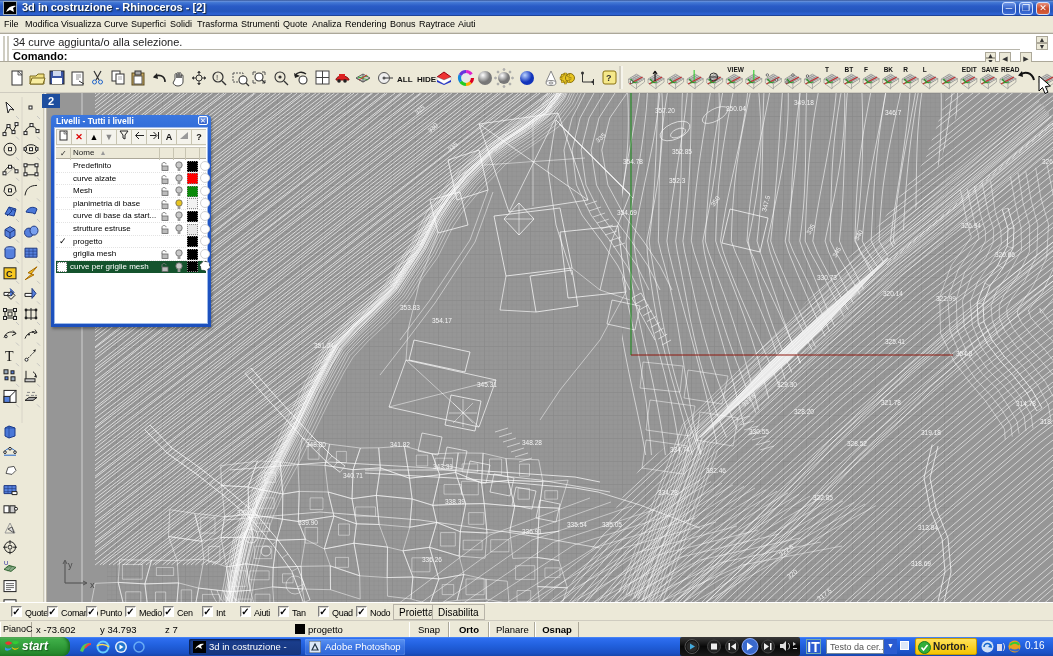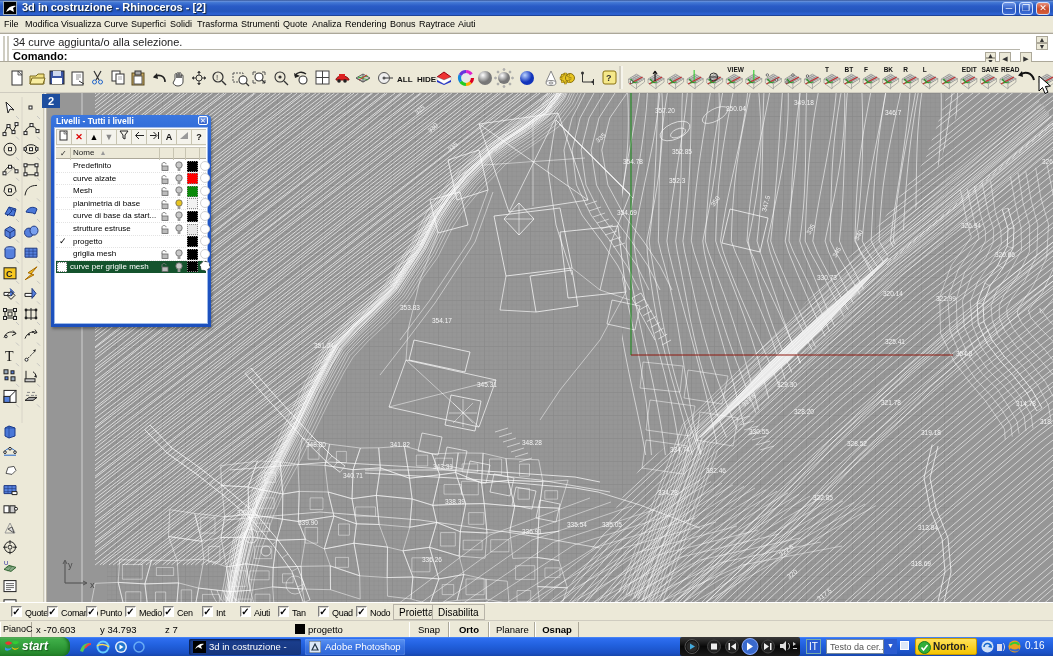--- a/index.html
+++ b/index.html
@@ -1993,21 +1993,21 @@
       <span class="lb" style="left:292px">Tan</span>
       <span class="cb" style="left:318px">✓</span>
       <span class="lb" style="left:332px">Quad</span>
       <span class="cb" style="left:356px">✓</span>
       <span class="lb" style="left:370px">Nodo</span>
       <span class="btn" style="left:393px">Proietta</span>
       <span class="btn" style="left:432px">Disabilita</span>
     </div>
 <div id="coord">
       <div class="cell" style="left:0px;width:32px;padding:0 2px;font-size:9px">PianoC</div>
-      <div style="left:36px">x -70.603</div>
+      <div style="left:36px">x -73.602</div>
       <div style="left:100px">y 34.793</div>
       <div style="left:165px">z 7</div>
       <div style="left:295px"><span style="display:inline-block;width:10px;height:10px;background:#000;vertical-align:-1px;margin-right:3px"></span>progetto</div>
       <div class="cell" style="left:409px;width:40px;text-align:center">Snap</div>
       <div class="cell" style="left:449px;width:40px;text-align:center;font-weight:bold">Orto</div>
       <div class="cell" style="left:489px;width:46px;text-align:center">Planare</div>
       <div class="cell" style="left:535px;width:44px;text-align:center;font-weight:bold">Osnap</div>
     </div>
 <div id="task">
       <div id="start"><svg width="16" height="14" style="position:absolute;left:4px;top:2px">
@@ -2050,21 +2050,21 @@
           <path d="M56 6v7l-5-3.5zM50 6h-1.5v7H50z" fill="#eee"></path>
           <circle cx="70" cy="9.5" r="8" fill="#3a6ace" stroke="#8af"></circle>
           <path d="M67 5.5l6 4-6 4z" fill="#fff"></path>
           <circle cx="88" cy="9.5" r="6.5" fill="#222" stroke="#444"></circle>
           <path d="M84 6v7l5-3.5zM90 6h1.5v7H90z" fill="#eee"></path>
           <path d="M100 7l3 0 3-3v10l-3-3h-3z" fill="#ddd"></path>
           <path d="M108 6c2 1.5 2 5 0 6.5" stroke="#ddd" fill="none"></path>
           <path d="M113 5l3 2-3 2z" fill="#ccc"></path>
           <path d="M113 11h4v1h-4z" fill="#ccc"></path>
         </svg></div>
-      <div style="position:absolute;left:806px;top:2px;width:15px;height:15px;background:#2a5bd0;border:1px solid #7aa;color:#fff;font-size:10px;font-weight:normal;text-align:center;line-height:14px">IT</div>
+      <div style="position:absolute;left:806px;top:2px;width:15px;height:15px;background:#2a5bd0;border:1px solid #7aa;color:#fff;font-size:14px;font-weight:bold;text-align:center;line-height:14px">IT</div>
       <div style="position:absolute;left:826px;top:2px;width:58px;height:15px;background:#fff;border:1px solid #789;font-size:9px;color:#555;line-height:14px;padding-left:3px;white-space:nowrap;overflow:hidden">Testo da cer...</div>
       <div style="position:absolute;left:884px;top:2px;width:13px;height:15px;background:#2a5bd0;color:#fff;font-size:7px;text-align:center;line-height:14px">▼</div>
       <div style="position:absolute;left:900px;top:4px;width:9px;height:9px;background:#dce8f8;border:1px solid #fff"></div>
       <div style="position:absolute;left:915px;top:1px;width:62px;height:17px;background:linear-gradient(180deg,#ffe25a,#f5c400);border-radius:2px;border:1px solid #c89a00;font-size:10px;font-weight:bold;color:#222;line-height:16px;padding-left:17px">Norton<span style="font-weight:normal">·</span><svg width="13" height="13" style="position:absolute;left:2px;top:1.5px">
           <circle cx="6.5" cy="6.5" r="6" fill="#2fae3a" stroke="#1a7a22"></circle>
           <path d="M3.5 6.5l2 2.5 4-5" stroke="#fff" stroke-width="1.6" fill="none"></path>
         </svg></div>
       <svg width="13" height="13" style="position:absolute;left:981px;top:3px">
         <circle cx="6.5" cy="6.5" r="6" fill="#cfe0f8"></circle>
         <path d="M3 7a3.5 3.5 0 017 0" fill="none" stroke="#16c" stroke-width="1.6"></path>

